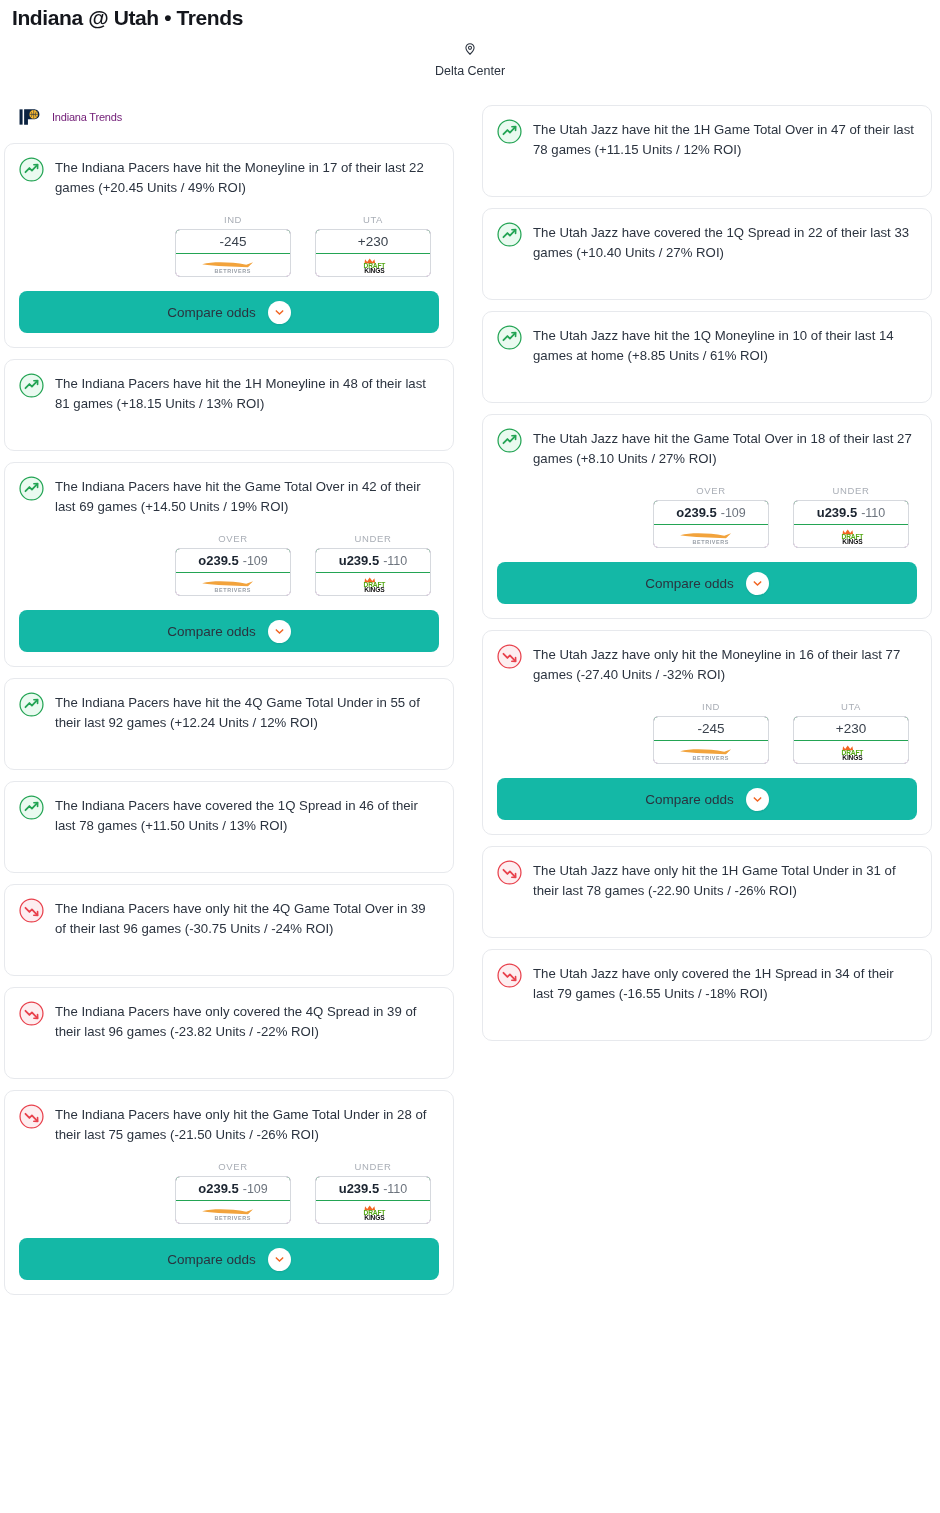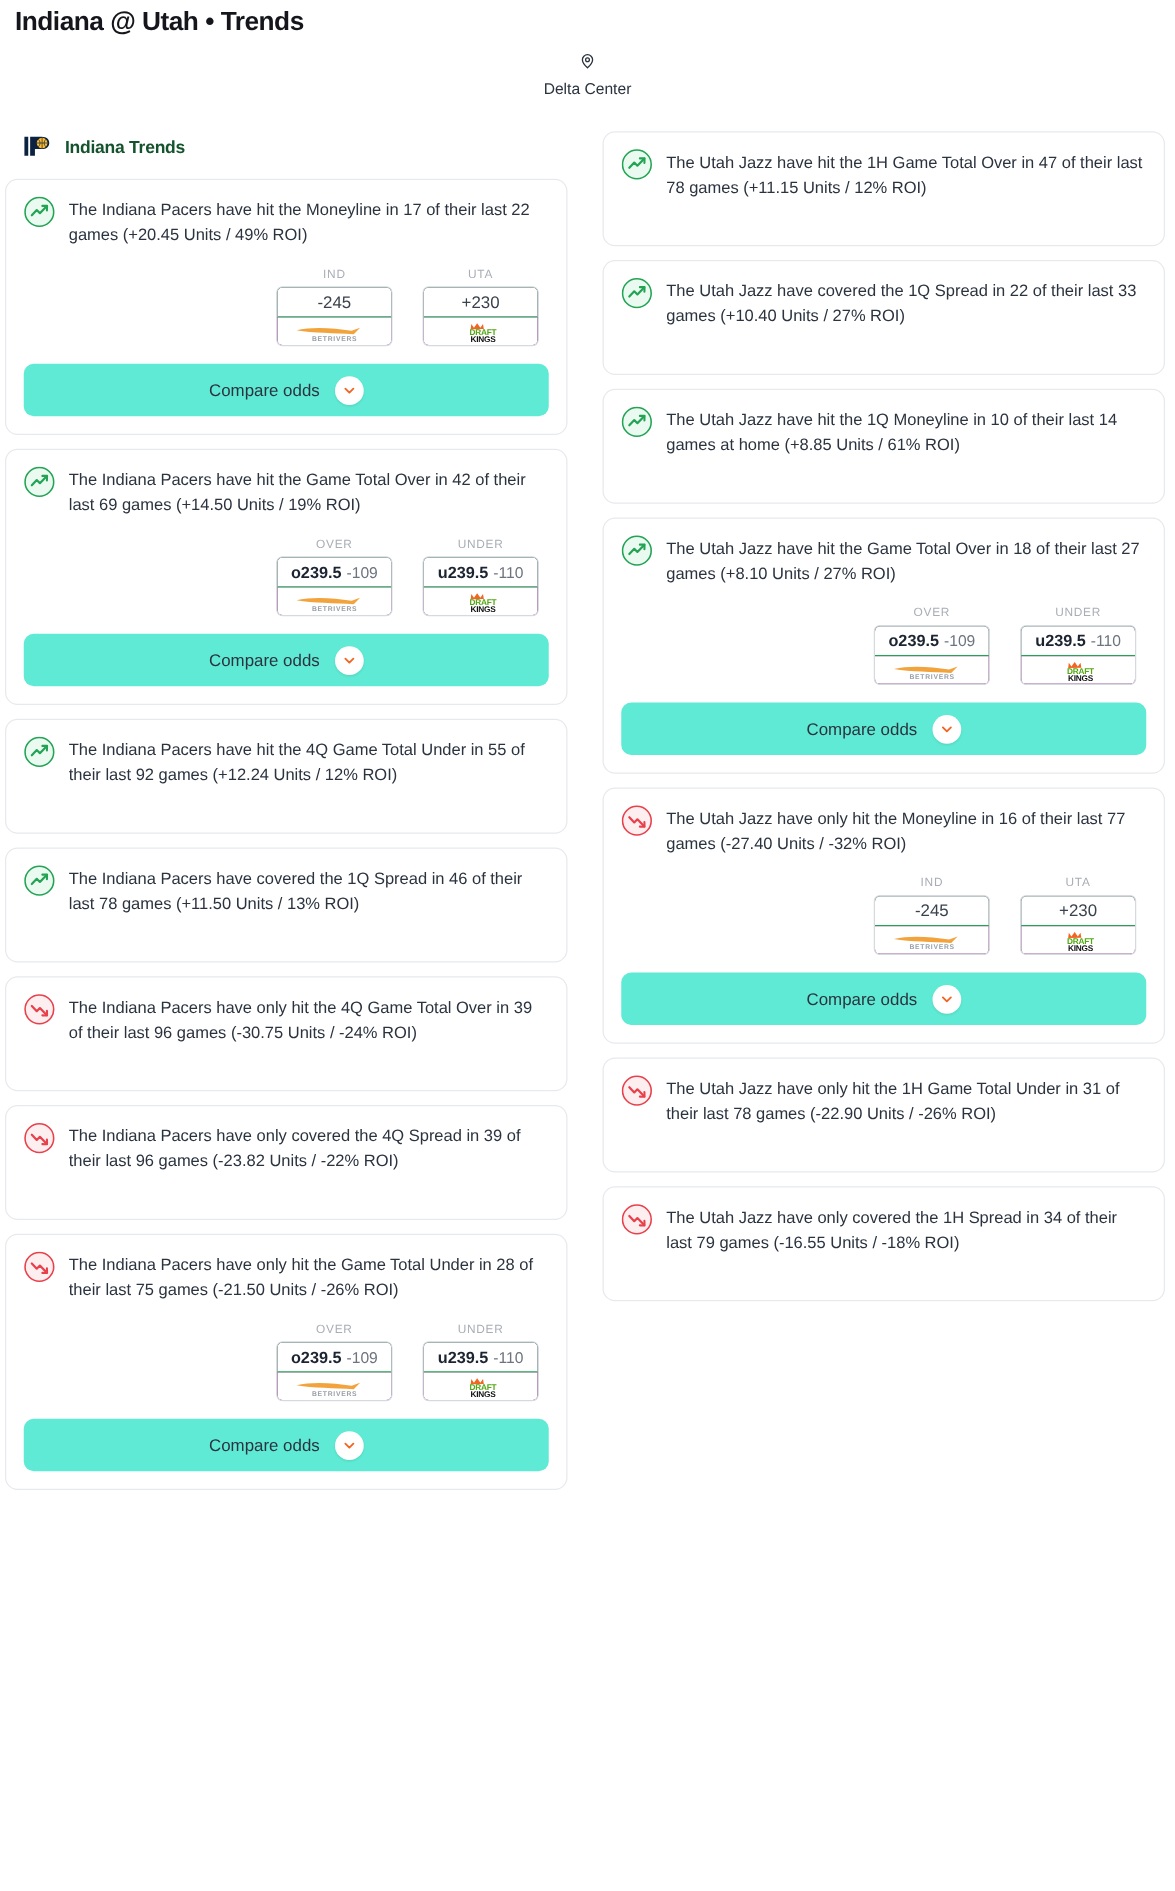--- a/index.html
+++ b/index.html
@@ -52,23 +52,23 @@
 
   .col-header {
     display: flex;
     align-items: center;
     gap: 8px;
     padding: 0 0 0 14px;
     margin-bottom: 14px;
     height: 24px;
   }
   .col-title {
-    font-size: 14px;
-    font-weight: 700;
-    color: #14532d;
+    font-size: 11px;
+    font-weight: 400;
+    color: #701a75;
     letter-spacing: -0.2px;
   }
   .team-logo { width: 26px; height: 22px; flex: none; display: block; }
 
   
   .cards { display: flex; flex-direction: column; gap: 11px; }
 
   .trend-card {
     border: 1px solid #e7e9ed;
     border-radius: 10px;
@@ -90,21 +90,21 @@
 
   
   .odds-row {
     display: flex;
     justify-content: flex-end;
     gap: 24px;
     margin-top: 16px;
     padding-right: 8px;
   }
 
-  .odds-cell { width: 93px; }
+  .odds-cell { width: 116px; }
 
   .odds-label {
     text-align: center;
     font-size: 9.5px;
     letter-spacing: 0.6px;
     color: #a9aeb6;
     margin-bottom: 4px;
     font-weight: 400;
   }
 
@@ -136,21 +136,21 @@
     display: flex;
     align-items: center;
     justify-content: center;
     background: #fff;
   }
   .book-logo { height: 17px; display: block; }
 
   
   .compare-bar {
     margin-top: 14px;
-    background: #5eead4;
+    background: #14b8a6;
     border-radius: 8px;
     height: 42px;
     display: flex;
     align-items: center;
     justify-content: center;
     gap: 12px;
     cursor: pointer;
   }
   .compare-label { font-size: 13.5px; color: #2b333f; }
   .chevron-circle {
@@ -241,20 +241,30 @@
               </span>
             </div>
           </div>
           <div class="trend-card">
             <div class="trend-top">
               <span><svg class="trend-icon" viewBox="0 0 24 24">
                   <circle cx="12" cy="12" r="11" fill="#eafaf0" stroke="#23a454" stroke-width="1.2"></circle>
                   <path d="M6.2 14.6 L10 10.6 L12.4 13 L17.6 7.6" fill="none" stroke="#23a454" stroke-width="1.7" stroke-linecap="round" stroke-linejoin="round"></path>
                   <path d="M14.3 7.4 L17.9 7.3 L17.8 10.9" fill="none" stroke="#23a454" stroke-width="1.6" stroke-linecap="round" stroke-linejoin="round"></path>
                 </svg></span>
+              <div class="trend-text">The Indiana Pacers have hit the 1H Moneyline in 48 of their last 81 games (+18.15 Units / 13% ROI)</div>
+            </div>
+          </div>
+          <div class="trend-card">
+            <div class="trend-top">
+              <span><svg class="trend-icon" viewBox="0 0 24 24">
+                  <circle cx="12" cy="12" r="11" fill="#eafaf0" stroke="#23a454" stroke-width="1.2"></circle>
+                  <path d="M6.2 14.6 L10 10.6 L12.4 13 L17.6 7.6" fill="none" stroke="#23a454" stroke-width="1.7" stroke-linecap="round" stroke-linejoin="round"></path>
+                  <path d="M14.3 7.4 L17.9 7.3 L17.8 10.9" fill="none" stroke="#23a454" stroke-width="1.6" stroke-linecap="round" stroke-linejoin="round"></path>
+                </svg></span>
               <div class="trend-text">The Indiana Pacers have hit the Game Total Over in 42 of their last 69 games (+14.50 Units / 19% ROI)</div>
             </div>
             <div class="odds-row">
               <div class="odds-cell">
                 <div class="odds-label">OVER</div>
                 <div class="odds-box">
                   <div class="odds-value">
                     <span class="odds-main">o239.5</span>
                     <span class="odds-juice">-109</span>
                   </div>

